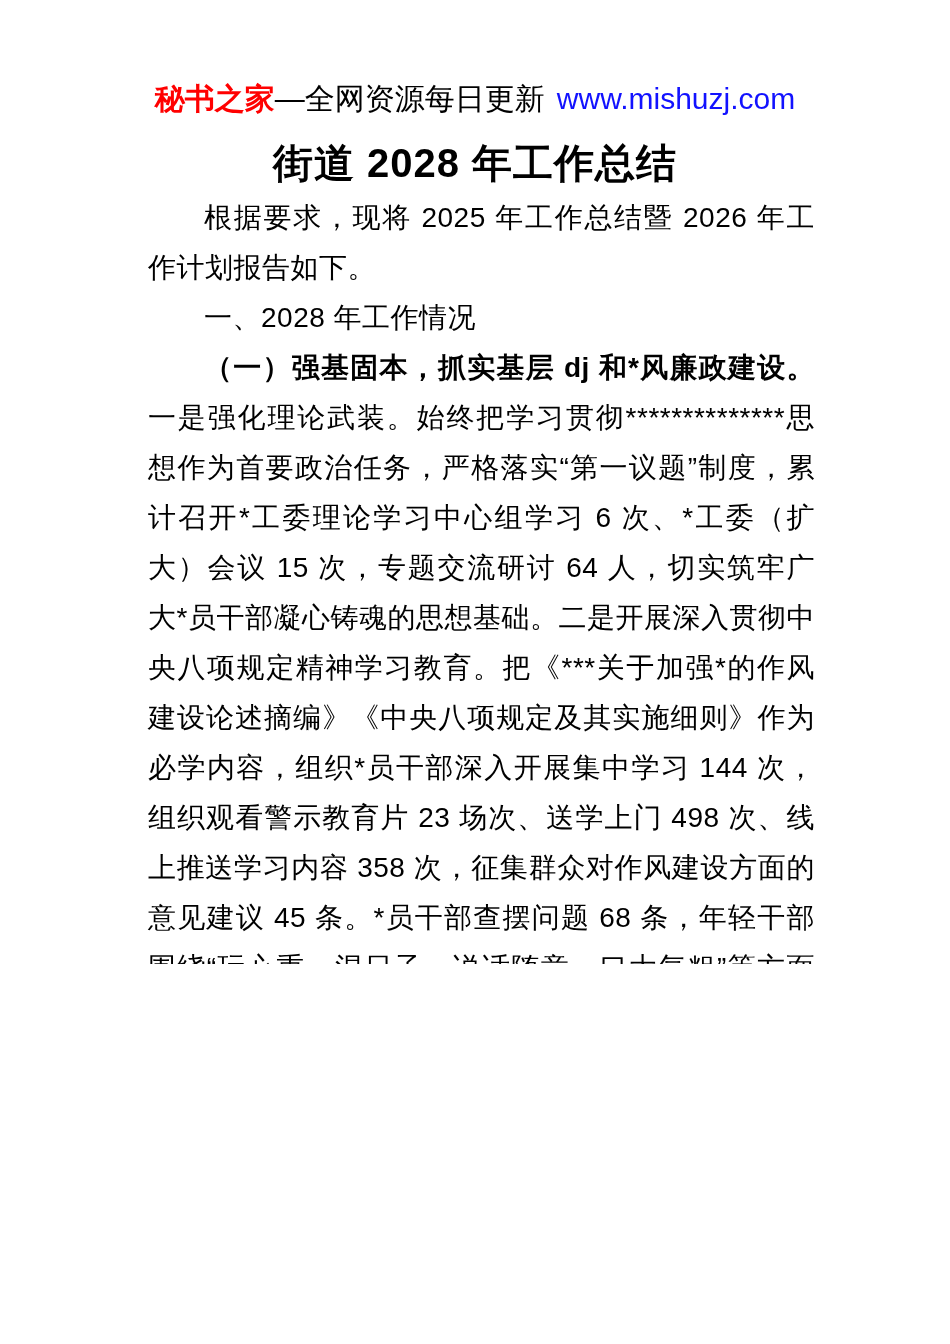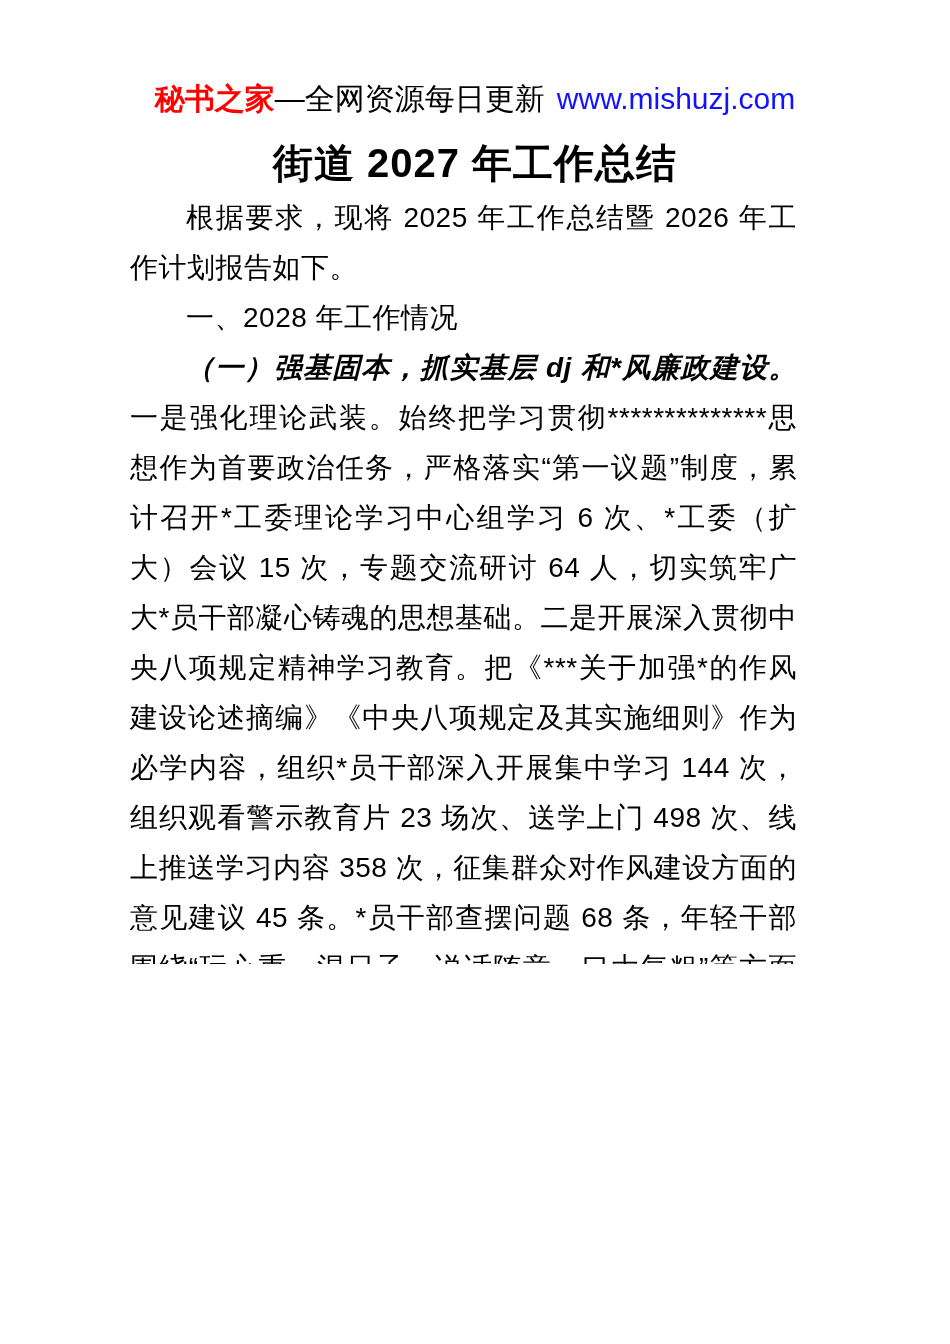--- a/index.html
+++ b/index.html
@@ -40,43 +40,43 @@
     margin: 0;
     text-align: center;
     font-size: 40px;
     line-height: 54px;
     font-weight: 600;
     letter-spacing: 1px;
   }
   .doc-body {
     position: absolute;
     top: 193px;
-    left: 130px;
+    left: 148px;
     width: 667px;
     font-size: 28px;
     line-height: 50px;
     text-align: justify;
     letter-spacing: 0.5px;
   }
   .doc-body p {
     margin: 0;
     text-indent: 2em;
   }
-  .doc-body strong { font-weight: bold; font-style: italic; }
+  .doc-body strong { font-weight: bold; }
 </style>
 </head>
 <body>
 
 <div class="page">
 
   <div class="site-header">
     <span class="brand">秘书之家</span><span class="dash">—</span><span class="tagline">全网资源每日更新</span><span class="url">www.mishuzj.com</span>
   </div>
 
-  <h1 class="doc-title">街道 2027 年工作总结</h1>
+  <h1 class="doc-title">街道 2028 年工作总结</h1>
 
   <div class="doc-body">
     <p>根据要求，现将 2025 年工作总结暨 2026 年工作计划报告如下。</p>
     <p>一、2028 年工作情况</p>
     <p><strong>（一）强基固本，抓实基层 dj 和*风廉政建设。</strong><span>一是强化理论武装。始终把学习贯彻**************思想作为首要政治任务，严格落实“第一议题”制度，累计召开*工委理论学习中心组学习 6 次、*工委（扩大）会议 15 次，专题交流研讨 64 人，切实筑牢广大*员干部凝心铸魂的思想基础。二是开展深入贯彻中央八项规定精神学习教育。把《***关于加强*的作风建设论述摘编》《中央八项规定及其实施细则》作为必学内容，组织*员干部深入开展集中学习 144 次，组织观看警示教育片 23 场次、送学上门 498 次、线上推送学习内容 358 次，征集群众对作风建设方面的意见建议 45 条。*员干部查摆问题 68 条，年轻干部围绕“玩心重、混日子、说话随意、口大气粗”等方面查摆问题 34 条，深挖了作风顽疾。注重常管长治，修订完善《xx 路街道*工委办事处工作规则》《金川区 xx 路财务管理制度》，从制度层面补齐漏洞。三是夯实基层*组织根基。认真履行*工委主体责任和*工委书记第一责任人责任，上半年*工委专题研究 dj 工作 1 次，组织召开 dj 工作推进部</span></p>
   </div>
 
 </div>
 
 </body></html>

